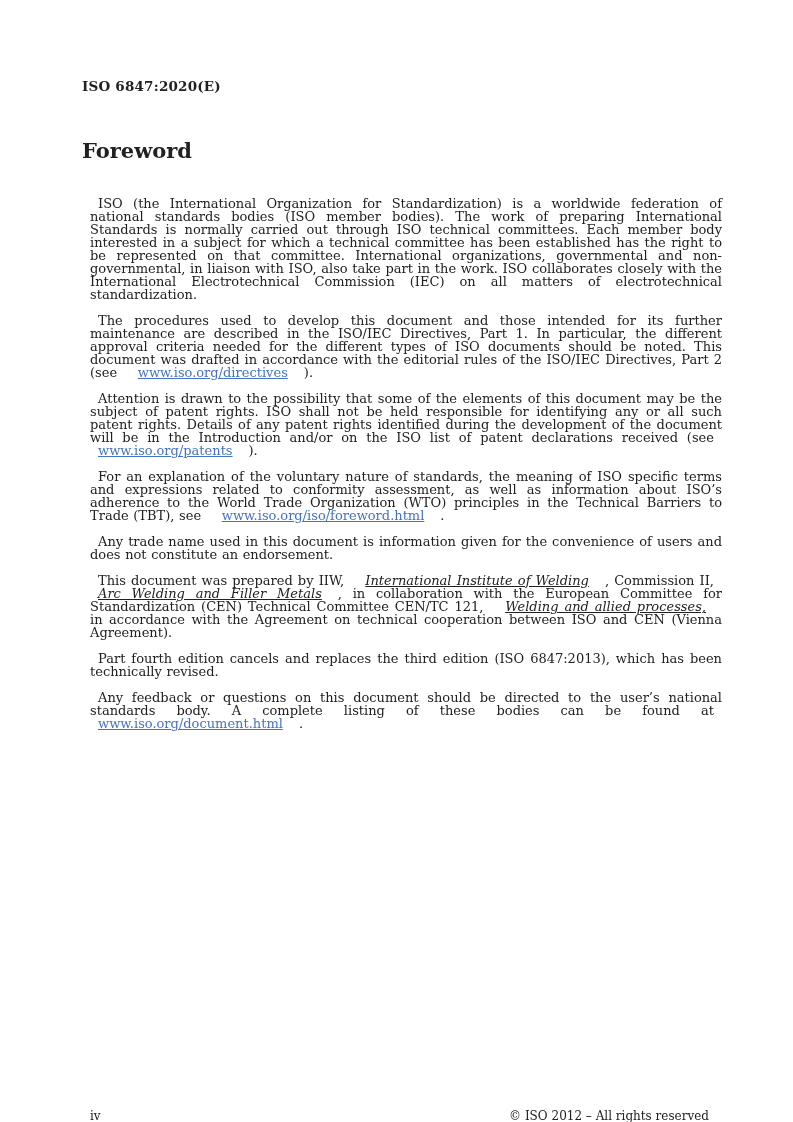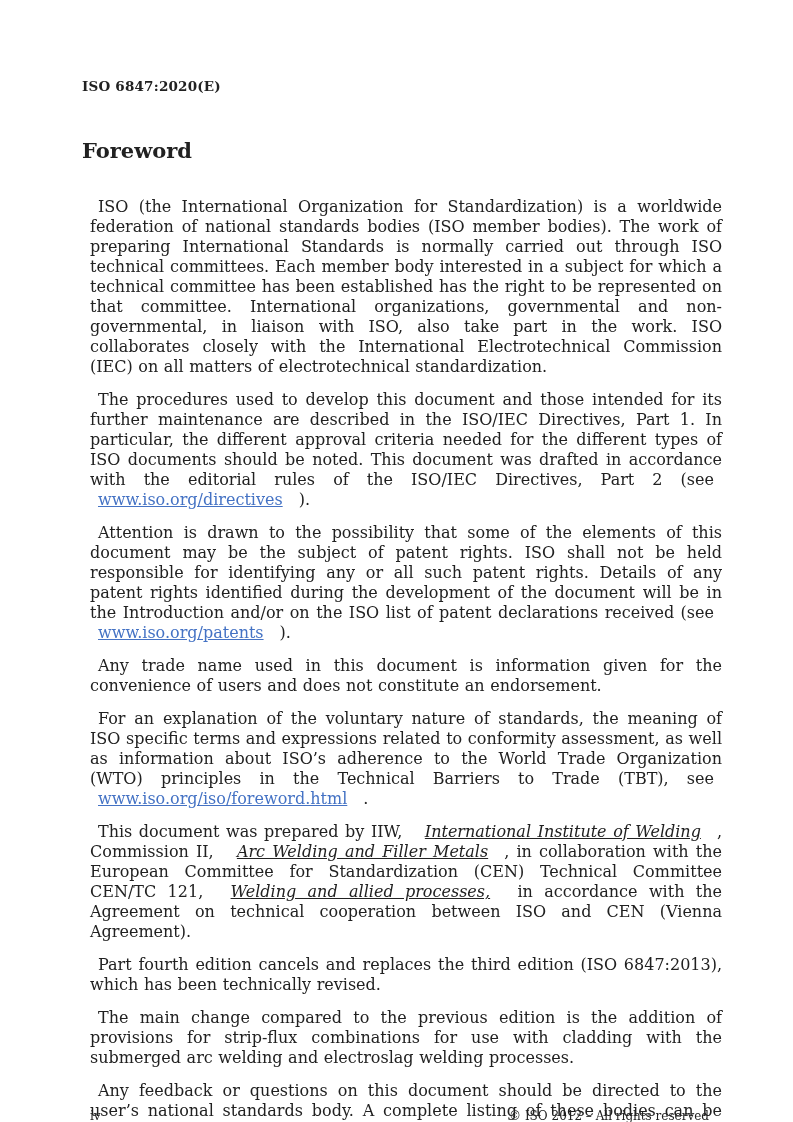--- a/index.html
+++ b/index.html
@@ -29,22 +29,22 @@
     font-weight: bold;
     text-align: right;
   }
   .content {
     position: absolute;
     top: 157px;
     left: 50px;
     width: 648px;
   }
   .para {
-    font-size: 16px;
-    line-height: 20px;
+    font-size: 13px;
+    line-height: 13px;
     text-align: justify;
     margin-bottom: 13px;
     word-spacing: 0.5px;
   }
   .para em { font-style: italic; text-decoration: underline; }
   .para a {
     color: var(--link-color, #4472c4);
     text-decoration: underline;
     word-break: break-word;
     cursor: pointer;
@@ -66,25 +66,24 @@
 <div class="page">
 
   <div class="doc-header">ISO 6847:2020(E)</div>
 
   <h1 class="doc-title">Foreword</h1>
 
   <div class="content">
       <p class="para"><span>ISO (the International Organization for Standardization) is a worldwide federation of national standards bodies (ISO member bodies). The work of preparing International Standards is normally carried out through ISO technical committees. Each member body interested in a subject for which a technical committee has been established has the right to be represented on that committee. International organizations, governmental and non-governmental, in liaison with ISO, also take part in the work. ISO collaborates closely with the International Electrotechnical Commission (IEC) on all matters of electrotechnical standardization.</span></p>
       <p class="para"><span>The procedures used to develop this document and those intended for its further maintenance are described in the ISO/IEC Directives, Part 1. In particular, the different approval criteria needed for the different types of ISO documents should be noted. This document was drafted in accordance with the editorial rules of the ISO/IEC Directives, Part 2 (see </span><a href="#">www.iso.org/directives</a><span>).</span></p>
       <p class="para"><span>Attention is drawn to the possibility that some of the elements of this document may be the subject of patent rights. ISO shall not be held responsible for identifying any or all such patent rights. Details of any patent rights identified during the development of the document will be in the Introduction and/or on the ISO list of patent declarations received (see </span><a href="#">www.iso.org/patents</a><span>).</span></p>
+      <p class="para"><span>For an explanation of the voluntary nature of standards, the meaning of ISO specific terms and expressions related to conformity assessment, as well as information about ISO’s adherence to the World Trade Organization (WTO) principles in the Technical Barriers to Trade (TBT), see </span><a href="#">www.iso.org/iso/foreword.html</a><span>.</span></p>
       <p class="para"><span>Any trade name used in this document is information given for the convenience of users and does not constitute an endorsement.</span></p>
-      <p class="para"><span>For an explanation of the voluntary nature of standards, the meaning of ISO specific terms and expressions related to conformity assessment, as well as information about ISO’s adherence to the World Trade Organization (WTO) principles in the Technical Barriers to Trade (TBT), see </span><a href="#">www.iso.org/iso/foreword.html</a><span>.</span></p>
       <p class="para"><span>This document was prepared by IIW, </span><em>International Institute of Welding</em><span>, Commission II, </span><em>Arc Welding and Filler Metals</em><span>, in collaboration with the European Committee for Standardization (CEN) Technical Committee CEN/TC 121, </span><em>Welding and allied processes,</em><span> in accordance with the Agreement on technical cooperation between ISO and CEN (Vienna Agreement).</span></p>
       <p class="para"><span>Part fourth edition cancels and replaces the third edition (ISO 6847:2013), which has been technically revised.</span></p>
-      <p class="para"><span>The main change compared to the previous edition is the addition of provisions for strip-flux combinations for use with cladding with the submerged arc welding and electroslag welding processes.</span></p>
       <p class="para"><span>Any feedback or questions on this document should be directed to the user’s national standards body. A complete listing of these bodies can be found at </span><a href="#">www.iso.org/document.html</a><span>.</span></p>
     </div>
 
   <div class="doc-footer">
     <span>iv</span>
     <span>© ISO 2012 – All rights reserved</span>
   </div>
 
 </div>
 

